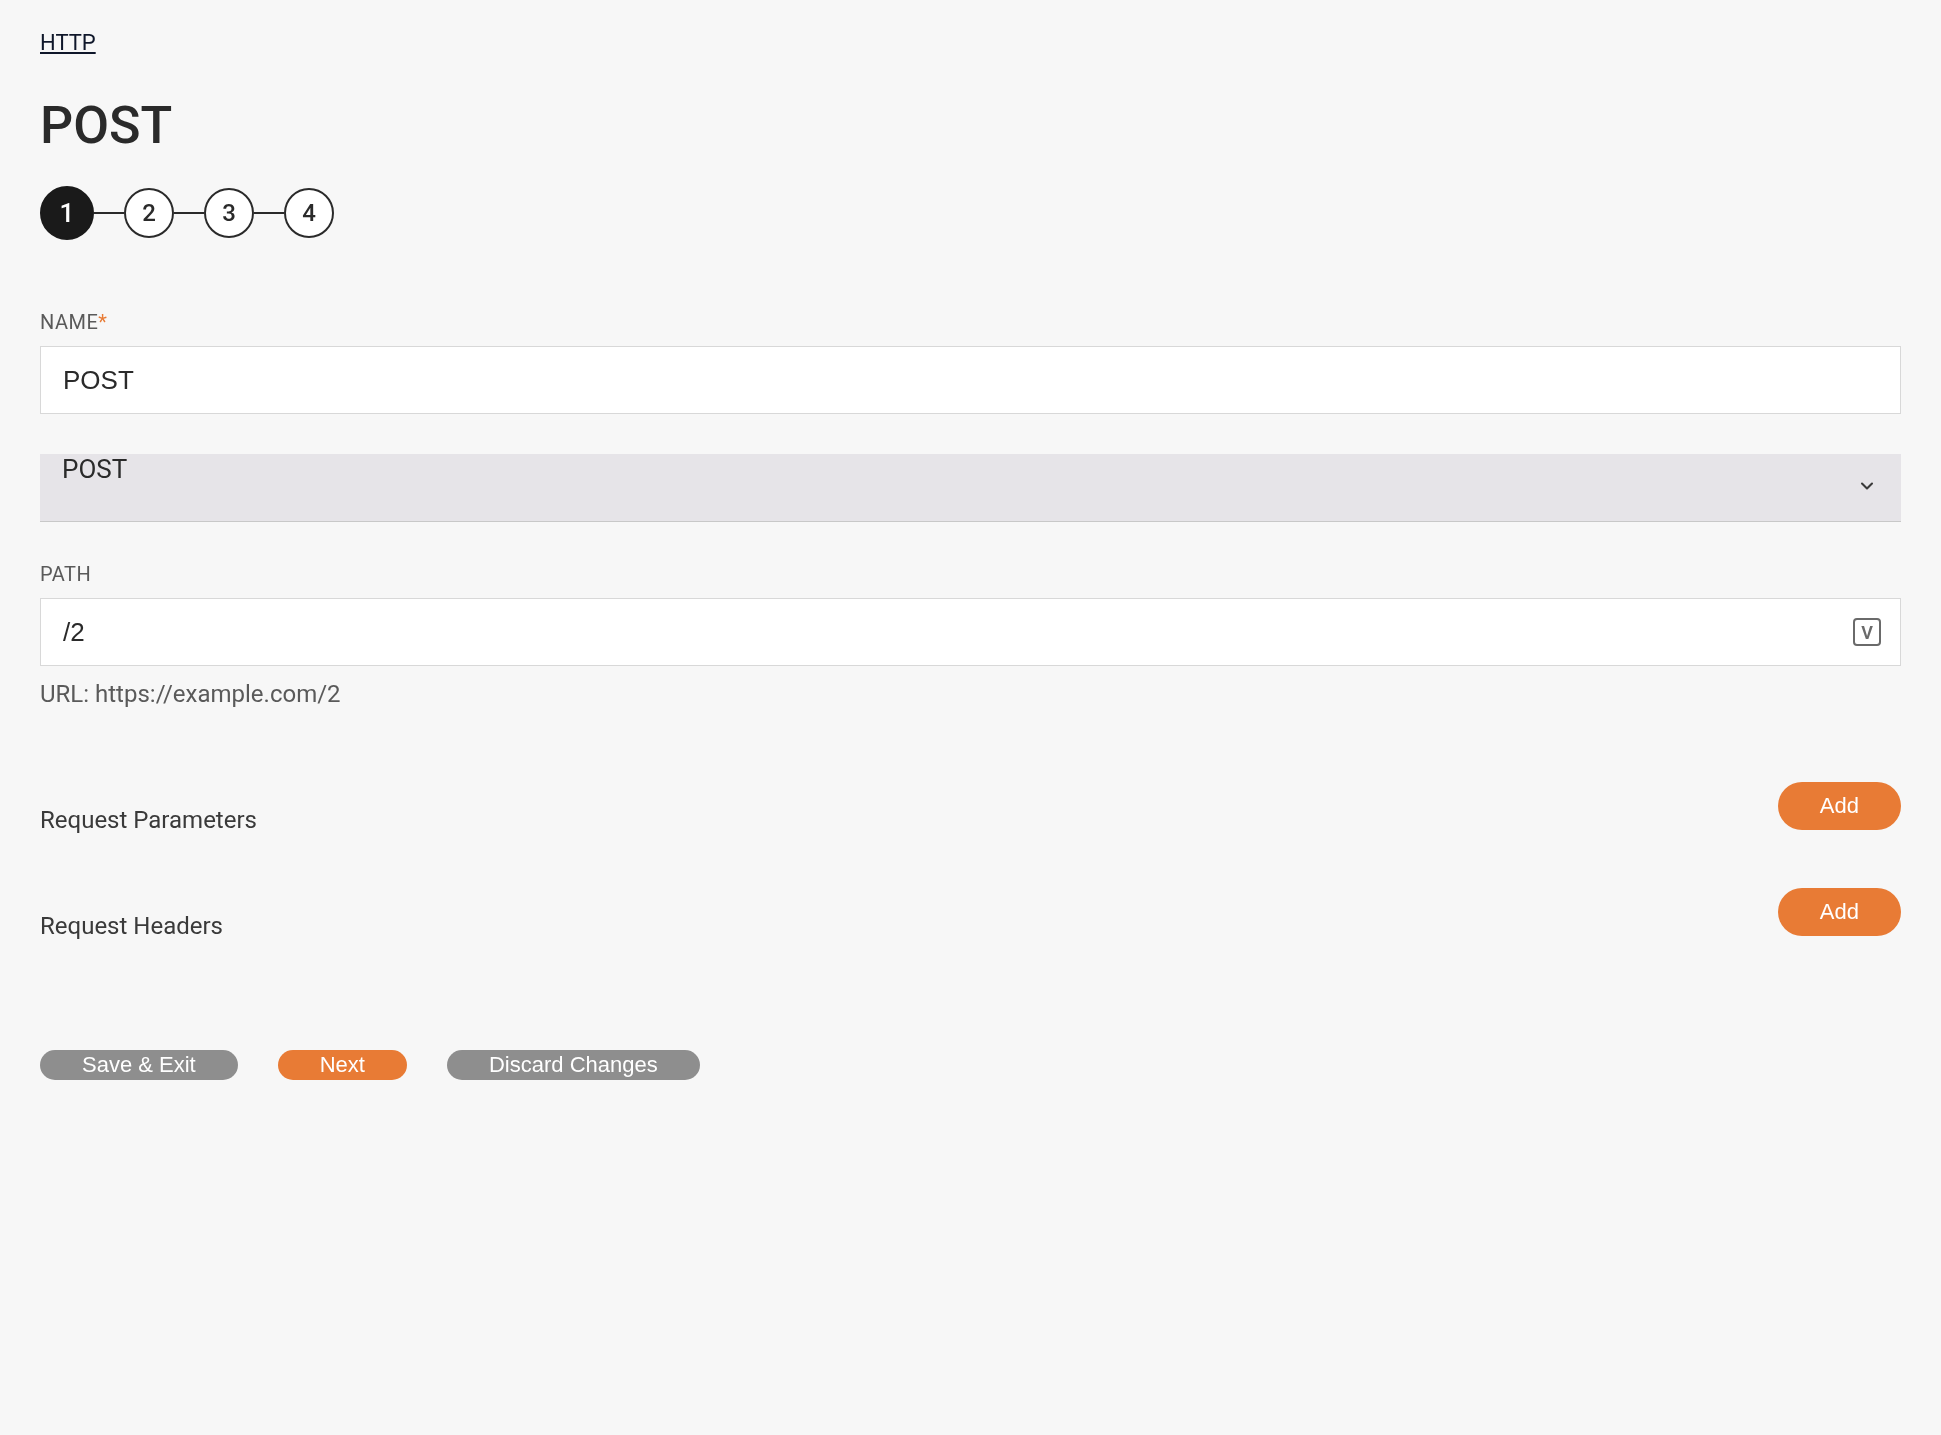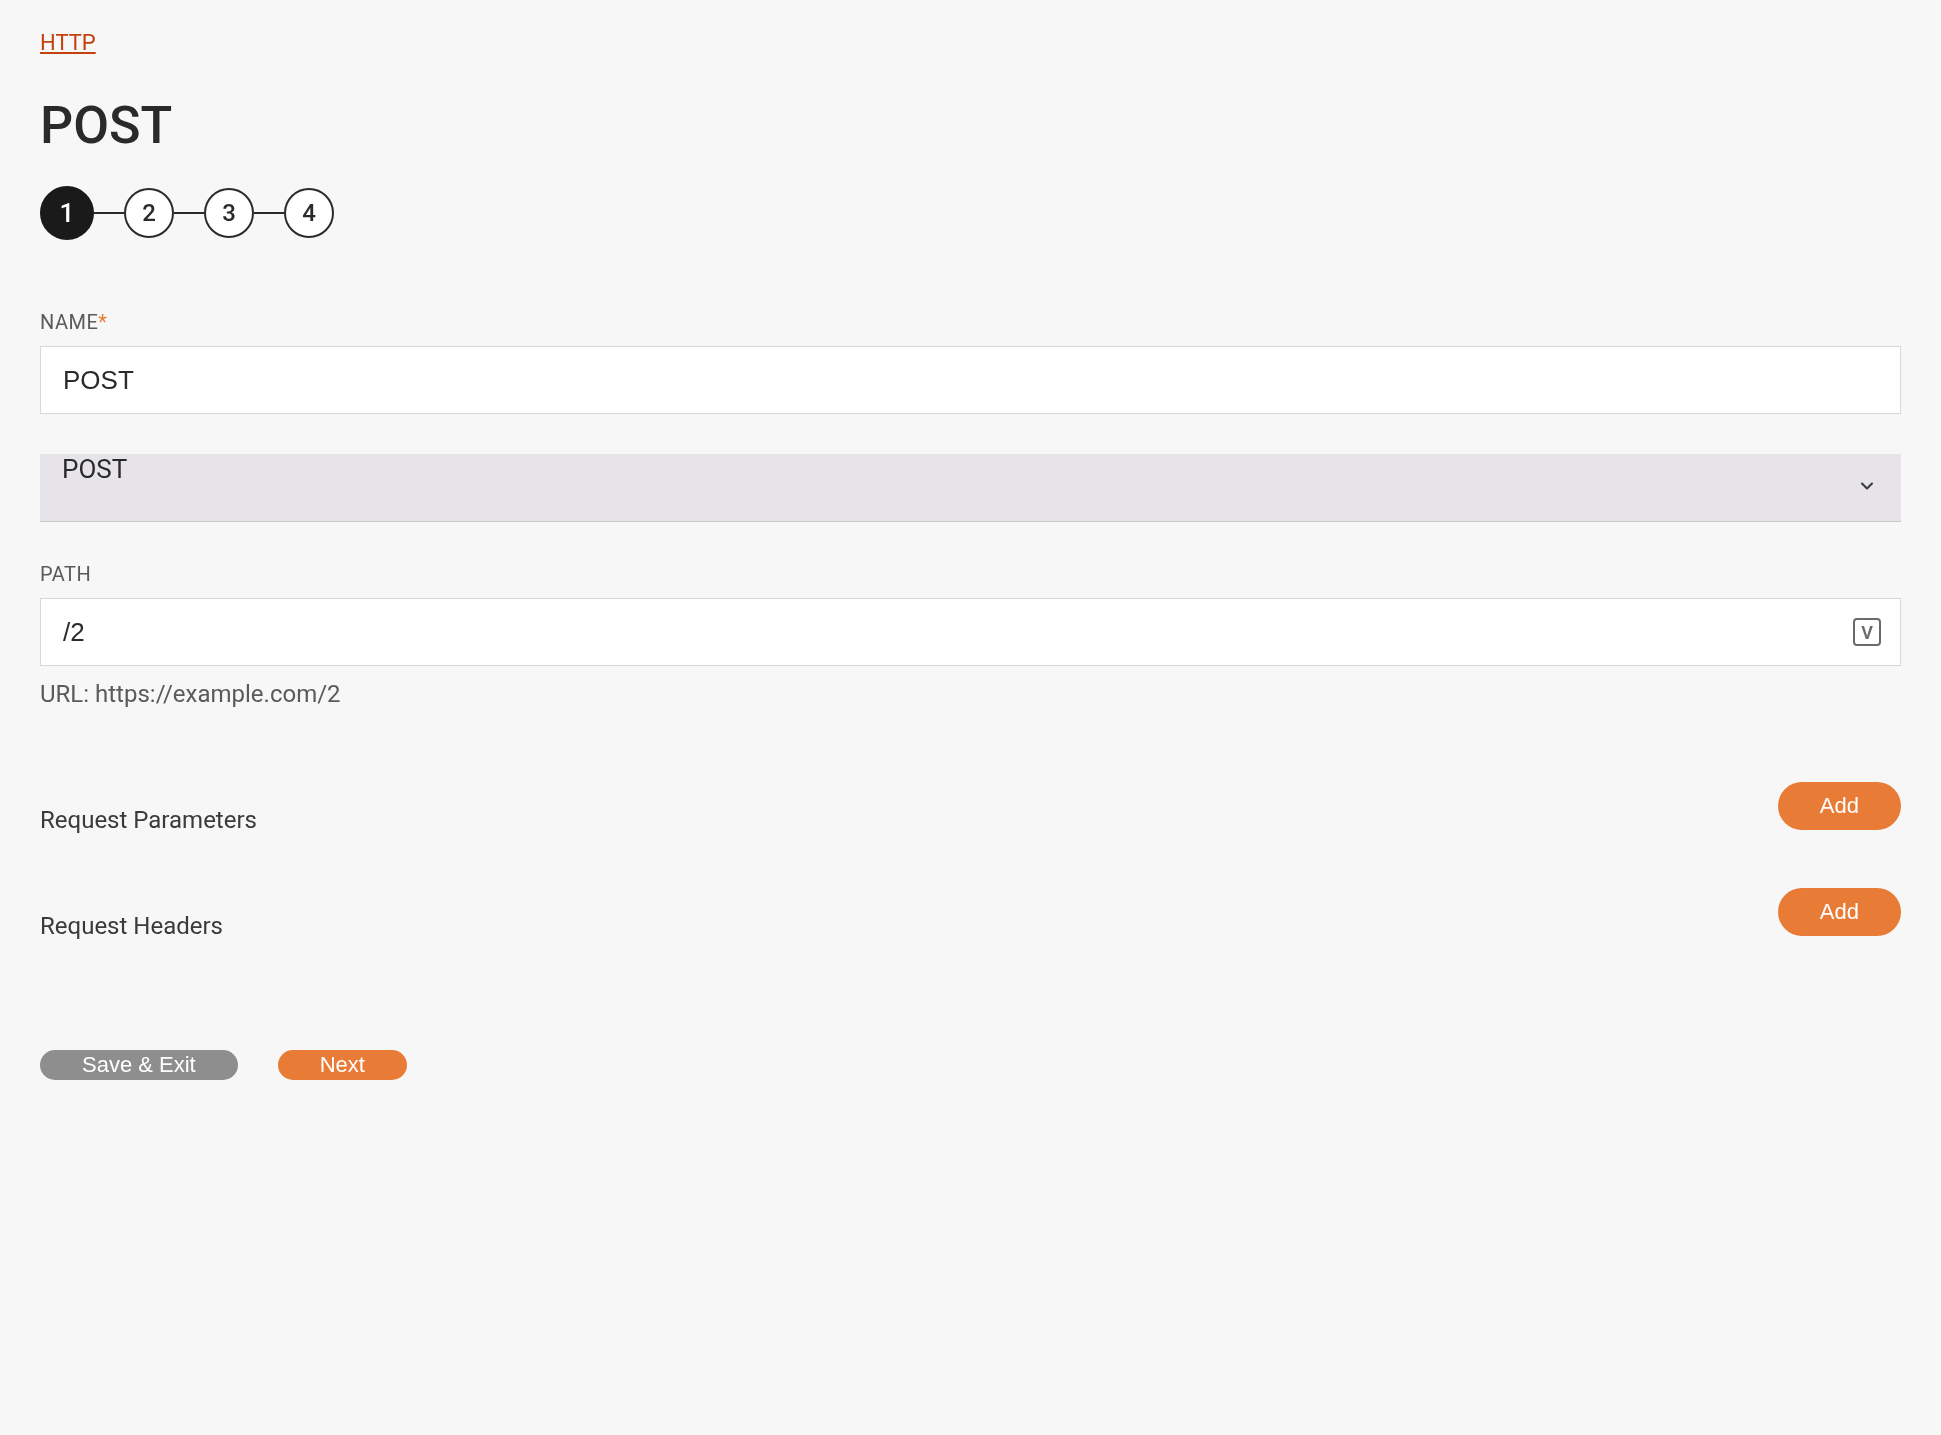--- a/index.html
+++ b/index.html
@@ -6,21 +6,21 @@
   html, body { width: 100%; height: 100%; }
   body {
     font-family: -apple-system, BlinkMacSystemFont, "Segoe UI", Roboto, "Helvetica Neue", Arial, sans-serif;
     background: #f7f7f7;
     color: #2a2a2a;
     padding: 30px 40px 60px 40px;
   }
   .breadcrumb {
     font-size: 22px;
     text-decoration: underline;
-    color: #c2410c;
+    color: #0f172a;
     cursor: pointer;
     display: inline-block;
   }
   .page-title {
     font-size: 52px;
     font-weight: 500;
     margin-top: 40px;
     margin-bottom: 30px;
     color: #2a2a2a;
   }
@@ -211,16 +211,17 @@
 </div>
 
 <div class="section-row">
   <div class="section-label">Request Headers</div>
   <button class="btn btn-orange">Add</button>
 </div>
 
 <div class="button-bar">
   <button class="btn btn-gray">Save &amp; Exit</button>
   <button class="btn btn-orange">Next</button>
+  <button class="btn btn-gray">Discard Changes</button>
 </div>
 
 
 
 
 </body></html>

